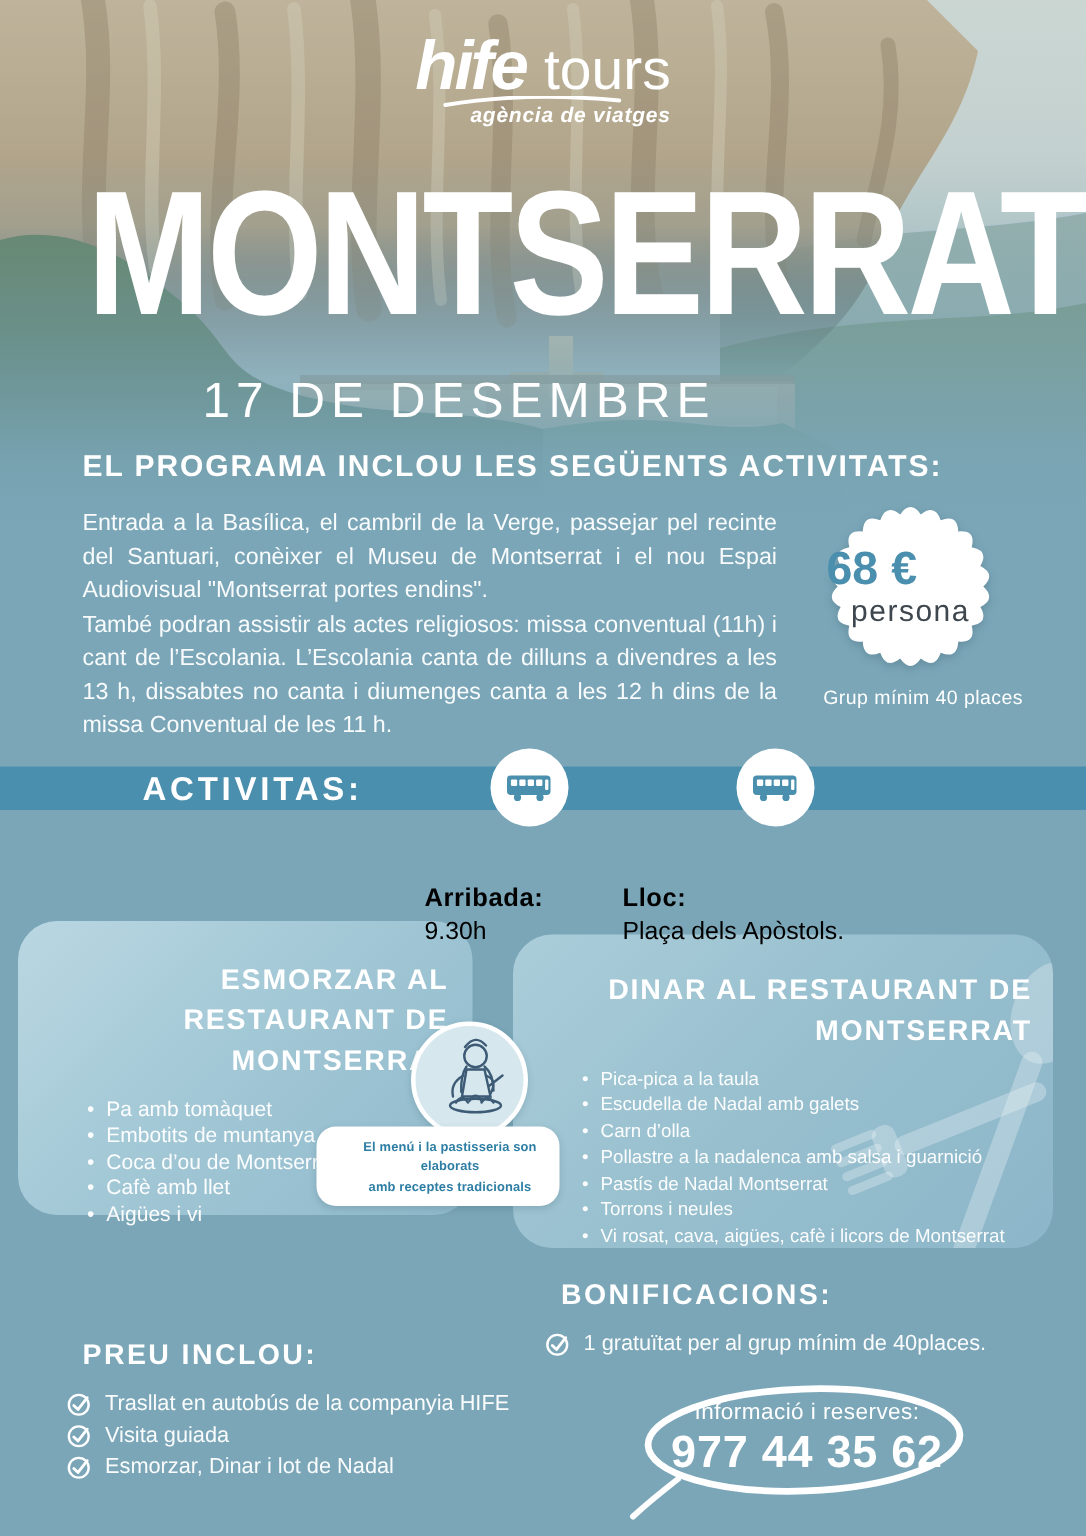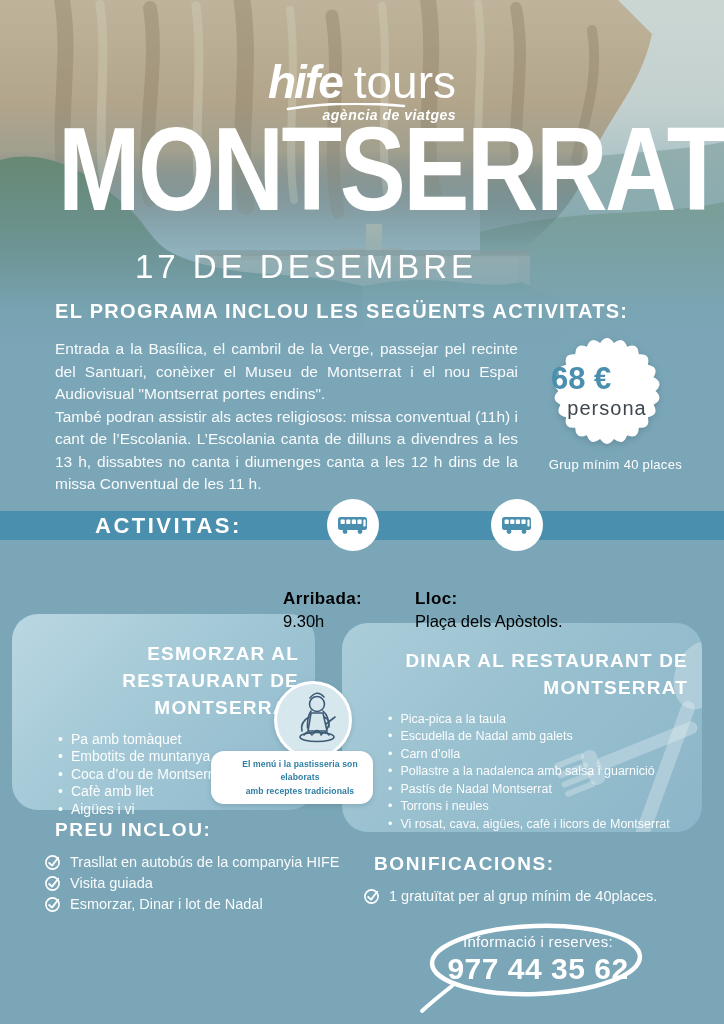--- a/index.html
+++ b/index.html
@@ -9,23 +9,23 @@
     font-family:"Liberation Sans","DejaVu Sans",sans-serif;
     -webkit-font-smoothing:antialiased;
   }
   
   .hero{position:absolute;top:0;left:0;width:724px;height:350px;}
   .hero svg{display:block;}
   .hero-fade{position:absolute;inset:0;
     background:linear-gradient(180deg, rgba(122,166,184,0) 30%, rgba(122,166,184,.45) 60%, rgba(122,166,184,.92) 88%, #7AA6B8 100%);}
   
   .logo{position:absolute;top:20px;left:50%;transform:translateX(-50%);color:#fff;text-align:center;z-index:4;}
-  .logo-row{display:flex;align-items:baseline;gap:12px;justify-content:center;margin-top:39px;}
+  .logo-row{display:flex;align-items:baseline;gap:12px;justify-content:center;}
   .logo-hife{font-size:46px;font-weight:bold;font-style:italic;letter-spacing:-2px;line-height:1;}
-  .logo-tours{font-size:46px;font-weight:500;letter-spacing:0;line-height:1;}
+  .logo-tours{font-size:38px;font-weight:500;letter-spacing:0;line-height:1;}
   .logo-swoosh{display:block;margin:-2px auto 0 18px;width:120px;height:8px;}
   .logo-tagline{font-size:14px;font-weight:bold;font-style:italic;text-align:right;margin-top:-4px;letter-spacing:.5px;}
   
   .hero-title{position:absolute;top:108px;left:0;width:724px;margin:0;text-align:center;z-index:4;
     color:#fff;font-weight:bold;font-size:118px;line-height:1.05;letter-spacing:-3px;
     transform:scaleX(.84);transform-origin:50% 50%;white-space:nowrap;}
   .hero-date{position:absolute;top:248px;left:0;width:612px;text-align:center;z-index:4;
     color:#fff;font-size:33px;font-weight:400;letter-spacing:4px;}
   
   .program-heading{position:absolute;top:300px;left:55px;margin:0;color:#fff;
@@ -77,21 +77,21 @@
     background:#fff;border-radius:13px;padding:7px 5px 6px 21px;box-sizing:border-box;
     text-align:center;color:#2E7EA4;font-weight:bold;font-size:8.6px;line-height:1.55;letter-spacing:.1px;
     box-shadow:0 2px 5px rgba(40,70,85,.18);}
   
   .check-section{position:absolute;color:#fff;z-index:4;}
   .check-section h3{margin:0 0 12px 11px;font-size:19px;font-weight:bold;letter-spacing:1.6px;}
   .check-section ul{list-style:none;margin:0;padding:0;}
   .check-section li{display:flex;gap:9px;align-items:center;font-size:14.5px;line-height:18px;margin-bottom:3px;
     color:rgba(255,255,255,.96);}
   .check-section li svg{flex:0 0 auto;}
-  .section-includes{left:44px;top:819px;width:340px;}
+  .section-includes{left:44px;top:893px;width:340px;}
   .section-bonus{left:363px;top:853px;width:330px;}
   
   .contact{position:absolute;left:418px;top:912px;width:240px;height:108px;z-index:4;color:#fff;text-align:center;}
   .contact svg{position:absolute;inset:0;}
   .contact-label{position:absolute;top:21px;left:0;width:240px;font-size:15px;letter-spacing:.3px;}
   .contact-phone{position:absolute;top:40px;left:0;width:240px;font-size:30px;font-weight:bold;letter-spacing:.5px;}
 </style>
 </head>
 <body>
 

